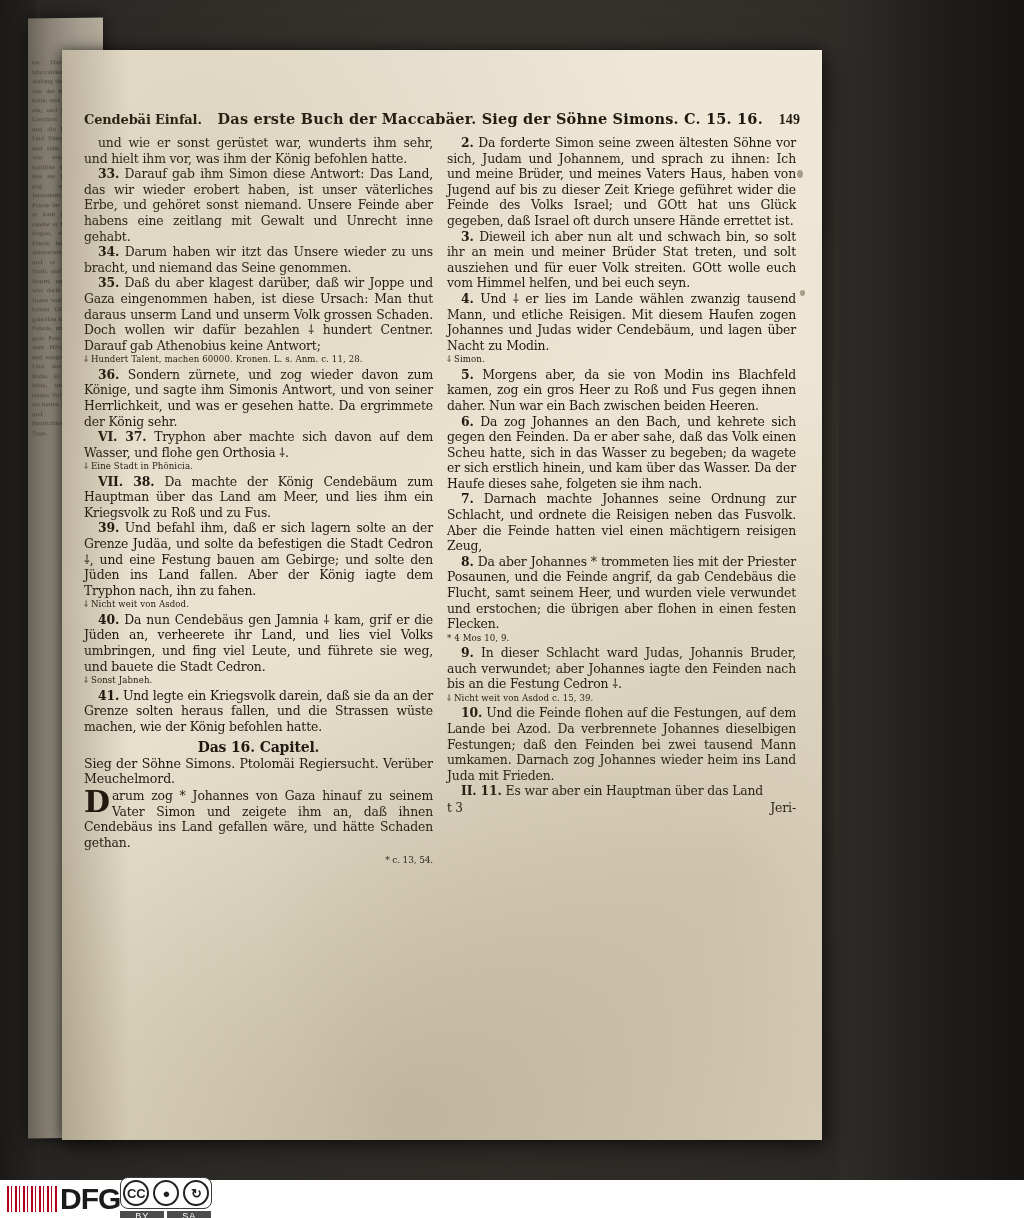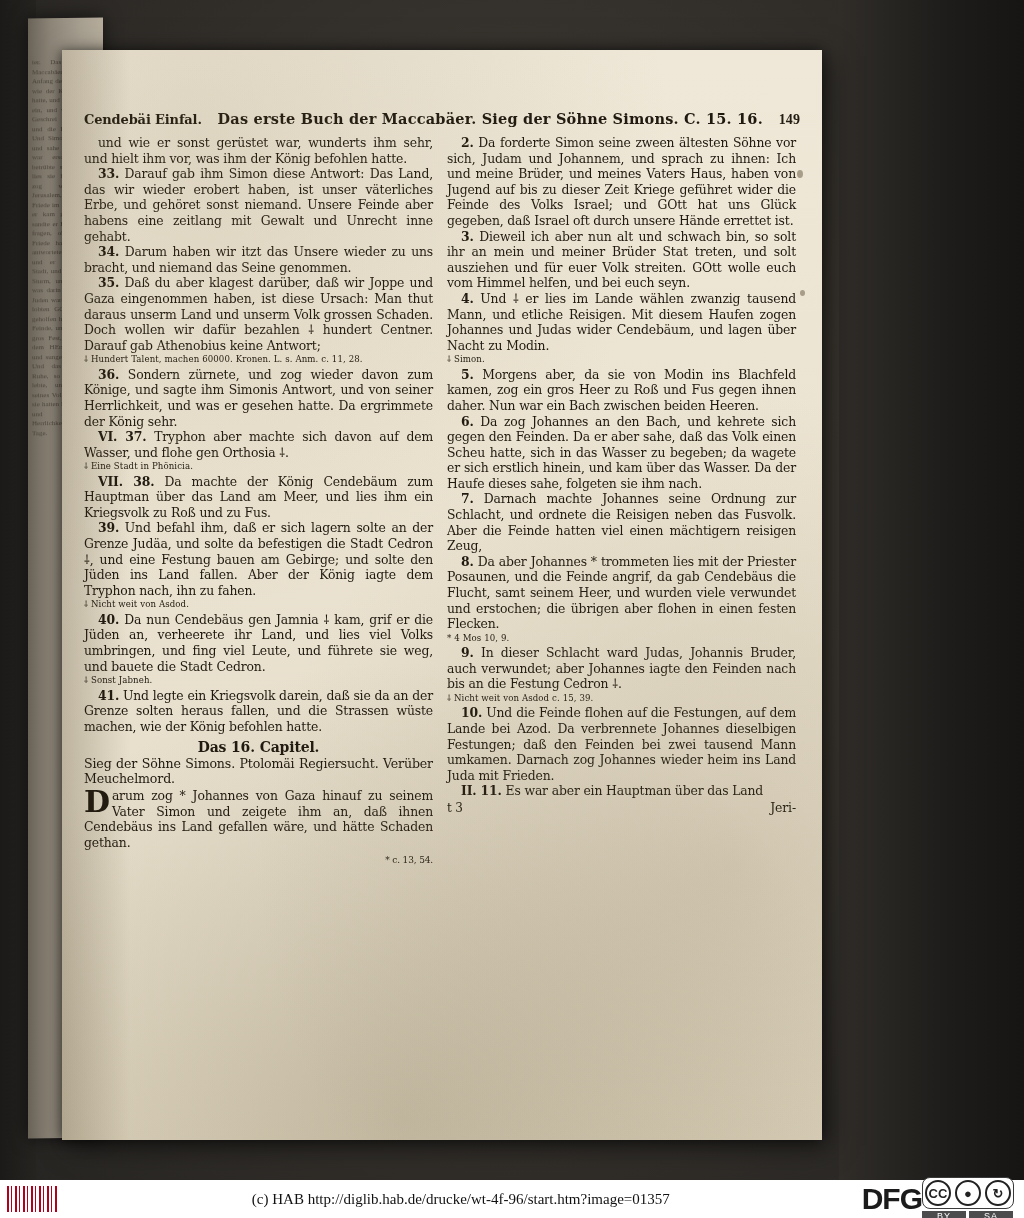--- a/index.html
+++ b/index.html
@@ -321,21 +321,20 @@
             </div>
           </div>
       </div>
 
     </div>
   </div>
 </div>
 
 <div class="footerbar">
   <div class="barcode"></div>
-  <div class="footer-credit">(c) HAB http://diglib.hab.de/drucke/wt-4f-96/start.htm?image=01357</div>
   <div class="dfg">DFG</div>
   <div class="cc">
     <div class="cc-wrap">
       <div class="cc-row">
         <div class="cc-badge">
           <div class="cc-circle">CC</div>
           <div class="cc-circle">●</div>
           <div class="cc-circle">↻</div>
         </div>
       </div>

